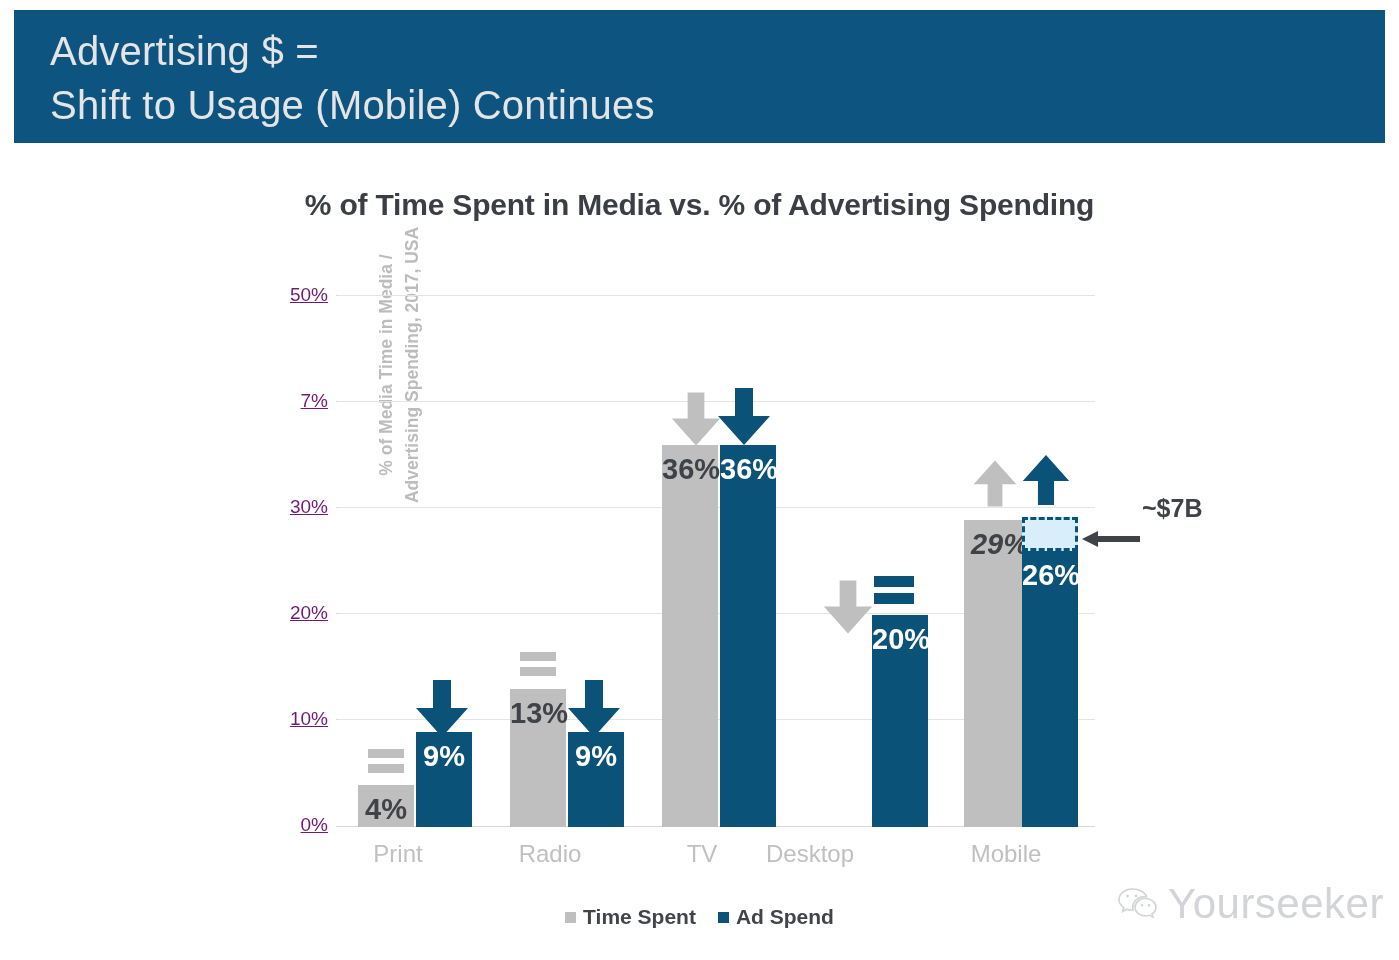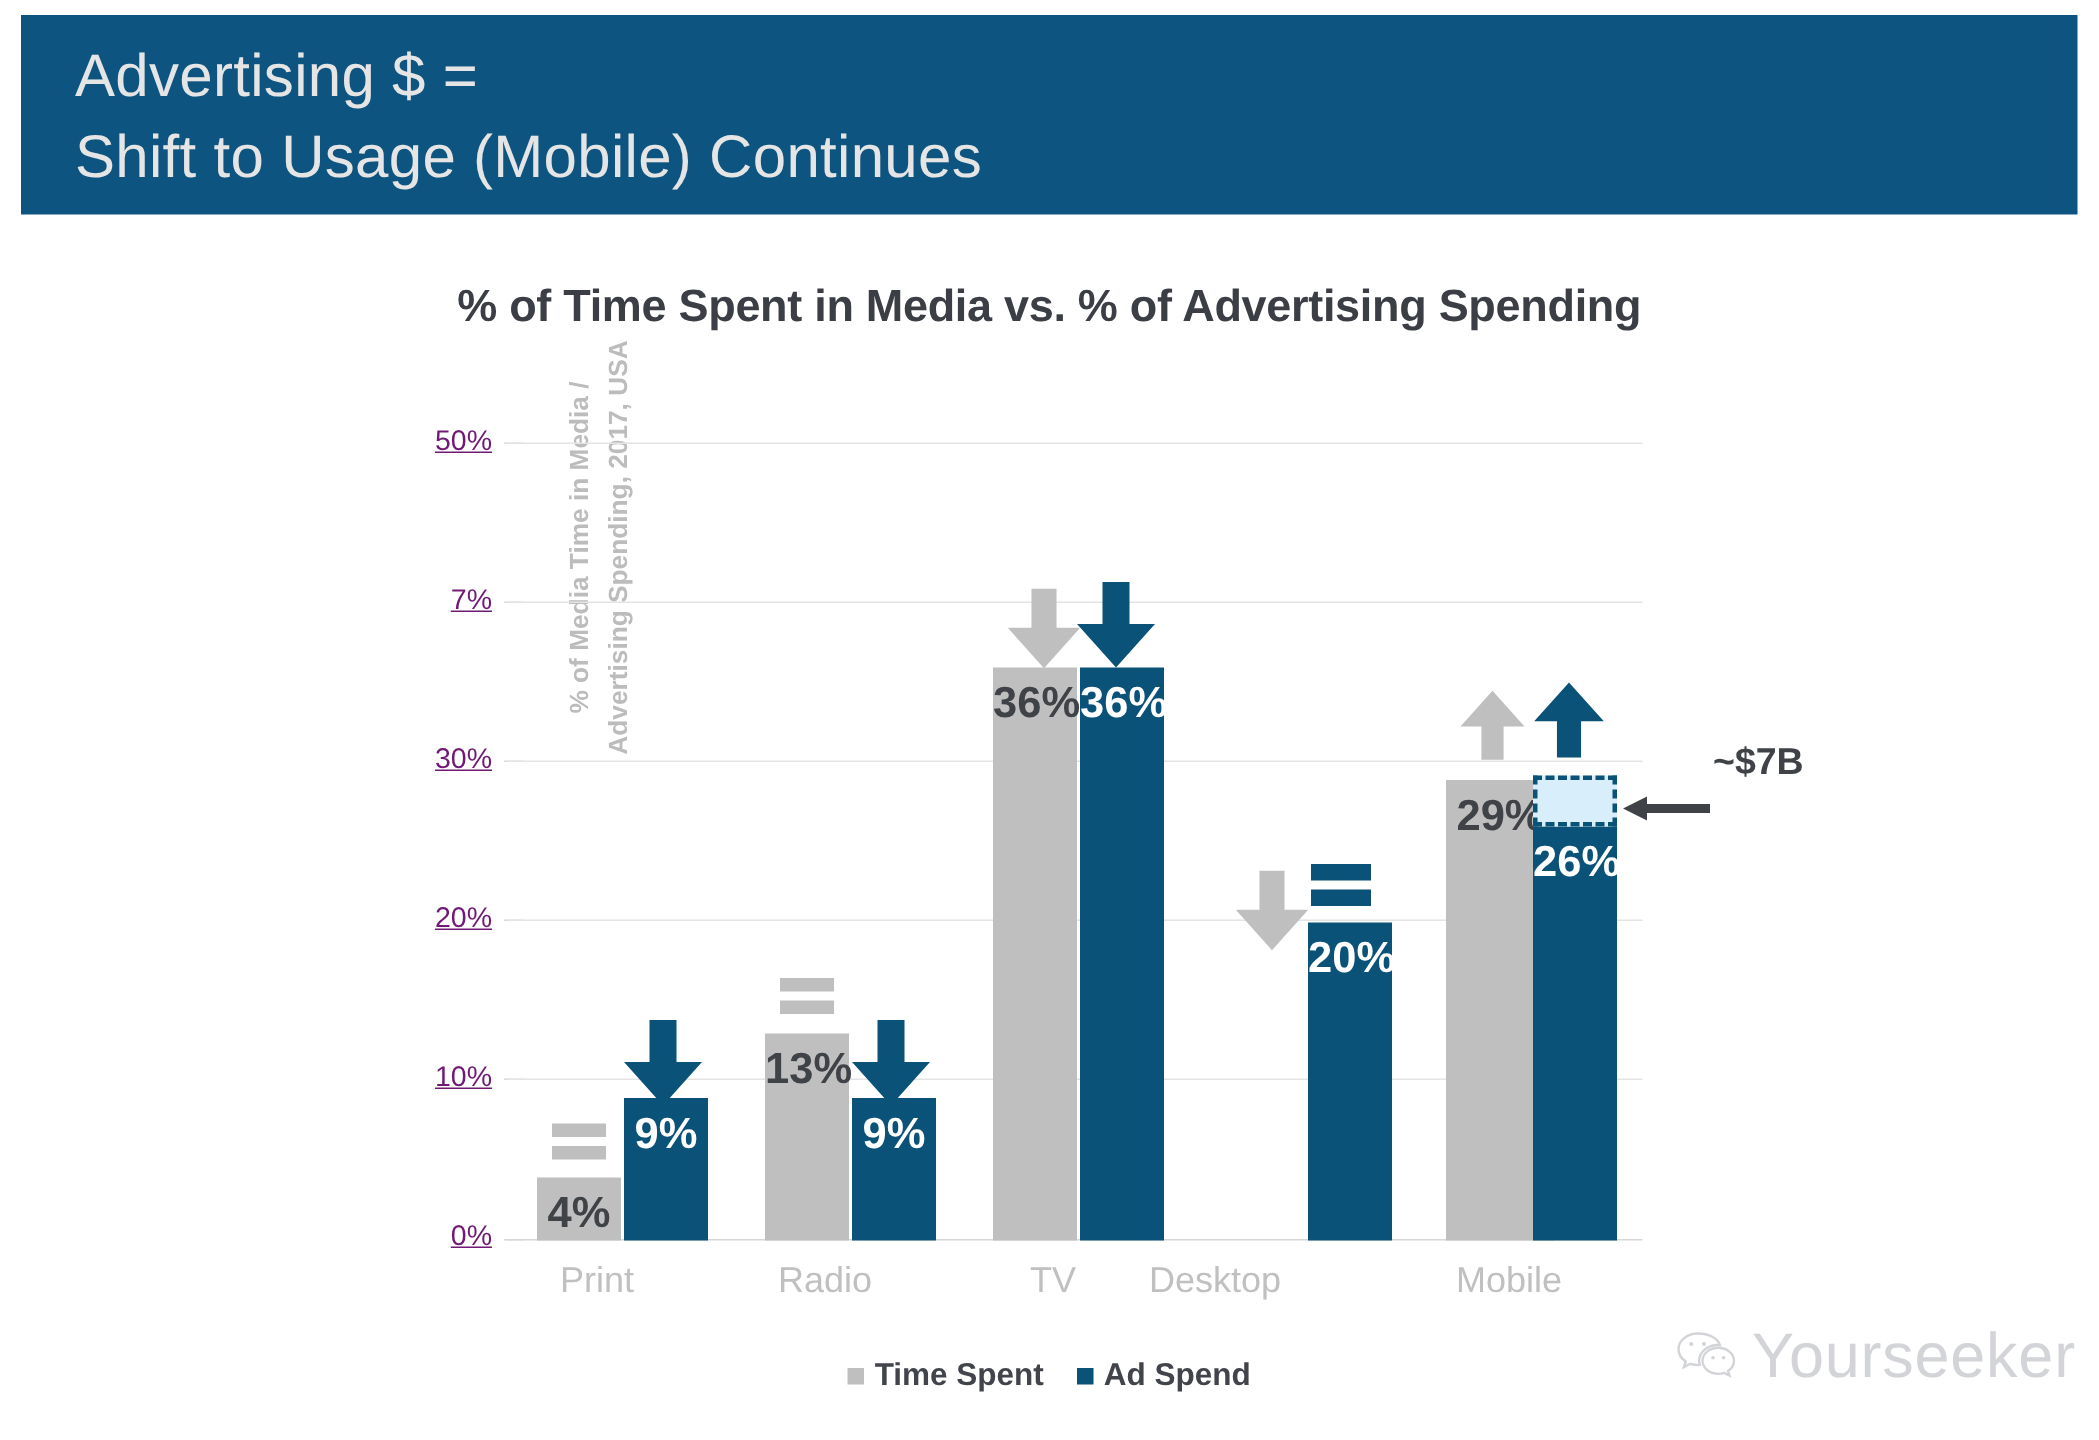--- a/index.html
+++ b/index.html
@@ -273,21 +273,21 @@
     </div>
     <div class="bar blue" style="left:382px; width:56px; height:382px;">
       <div class="bar-value on-blue">36%</div>
     </div>
 
 
     <div class="bar blue" style="left:534px; width:56px; height:212px;">
       <div class="bar-value on-blue">20%</div>
     </div>
 
-    <div class="bar gray" style="left:626px; width:72px; height:307px;">
+    <div class="bar gray" style="left:626px; width:72px; height:307px;font-style:italic;">
       <div class="bar-value on-gray">29%</div>
     </div>
 
     <div class="bar blue" style="left:684px; width:56px; height:276px;">
       <div class="bar-value on-blue">26%</div>
     </div>
 
     <div id="opportunity-box" style="left:684px; width:56px; bottom:276px; height:34px;"></div>
   </div>
 

